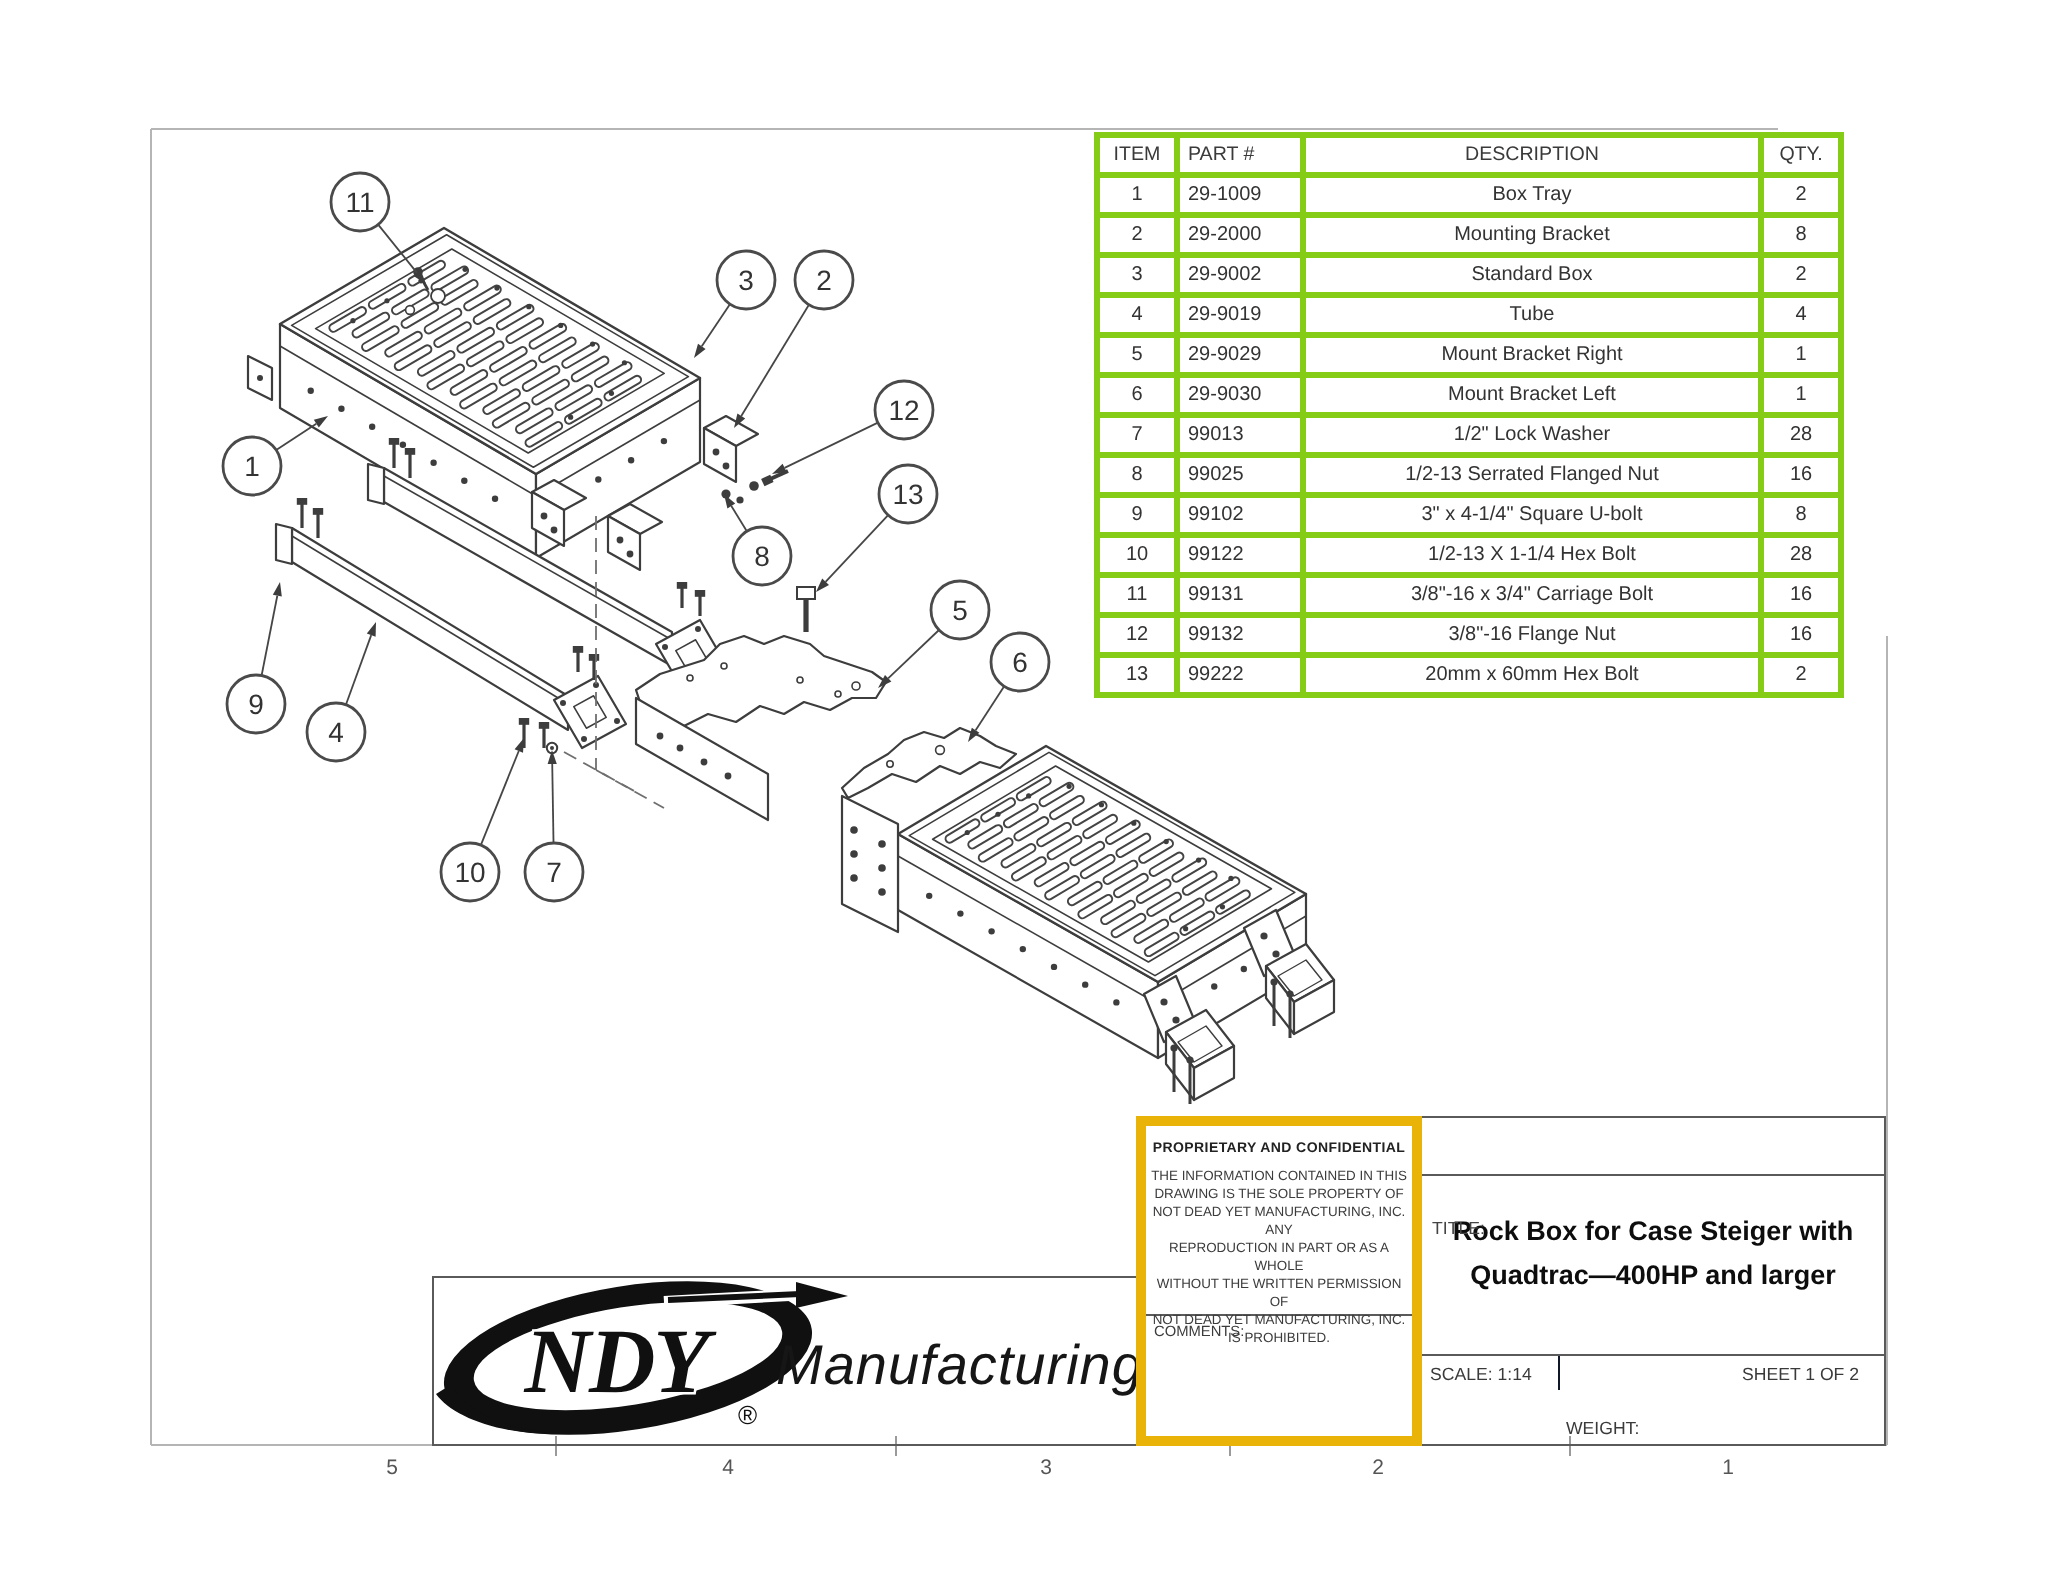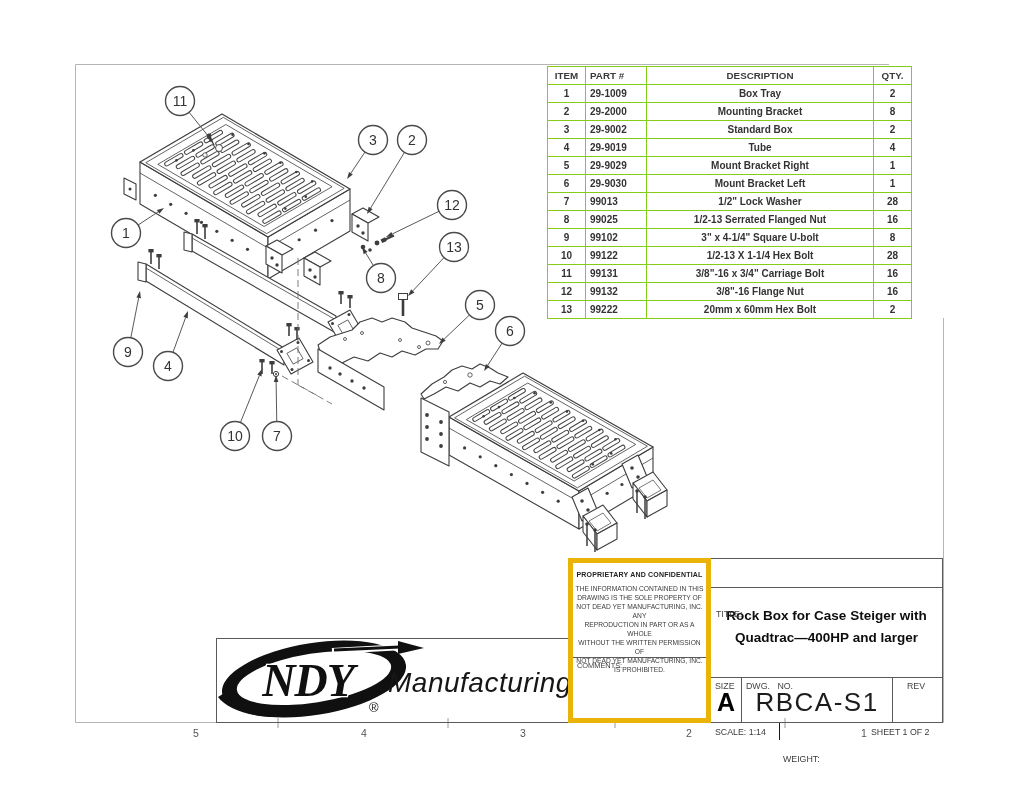--- a/index.html
+++ b/index.html
@@ -3,22 +3,22 @@
 <meta charset="utf-8">
 <style>
   html,body{margin:0;padding:0;background:#fff;}
   .page{position:relative;width:1024px;height:791px;background:#ffffff;overflow:hidden;
         font-family:"Liberation Sans",sans-serif;}
   .sheet-svg{position:absolute;left:0;top:0;}
 
   
   table.parts{position:absolute;left:547px;top:66px;width:342px;border-collapse:collapse;
       table-layout:fixed;background:#fff;font-family:"Liberation Sans",sans-serif;}
-  table.parts th,table.parts td{border:1px solid #84cc16;height:17px;padding:0 2px;
-      font-size:10px;color:#333;text-align:center;font-weight:bold;white-space:nowrap;overflow:hidden;}
+  table.parts th,table.parts td{border:3px solid #84cc16;height:17px;padding:0 2px;
+      font-size:10px;color:#333;text-align:center;font-weight:normal;white-space:nowrap;overflow:hidden;}
   table.parts th{font-size:9.8px;color:#3a3a3a;}
   .c-item{width:33px;} .c-part{width:54px;text-align:left !important;padding-left:4px !important;}
   .c-desc{width:222px;} .c-qty{width:33px;}
 
   
   .tb{position:absolute;box-sizing:border-box;color:#2e2e2e;background:transparent;}
   .prop-box{left:568px;top:558px;width:143px;height:165px;border:5px solid #eab308;}
   .prop-top{box-sizing:border-box;height:95px;border-bottom:1px solid #5a5a5a;padding-top:8px;}
   .prop-head{font-size:7px;font-weight:bold;text-align:center;letter-spacing:.2px;color:#222;}
   .prop-body{margin-top:6px;font-size:6.7px;line-height:9px;text-align:center;
@@ -603,33 +603,20 @@
 
   <div class="tb title-area">
     <div class="t-empty"></div>
     <div class="t-main">
       <div class="t-label">TITLE:</div>
       <div class="t-title">
         <div>Rock Box for Case Steiger with</div>
         <div>Quadtrac—400HP and larger</div>
       </div>
     </div>
-    <div class="t-size-row">
-      <div class="t-size">
-        <div class="cell-label">SIZE</div>
-        <div class="size-val">A</div>
-      </div>
-      <div class="t-dwg">
-        <div class="cell-label dwg-label">DWG. NO.</div>
-        <div class="dwg-val">RBCA-S1</div>
-      </div>
-      <div class="t-rev">
-        <div class="cell-label rev-label">REV</div>
-      </div>
-    </div>
     <div class="t-scale-row">
       <div class="t-scale">SCALE: 1:14</div>
       <div class="t-weight">WEIGHT:</div>
       <div class="t-sheet">SHEET 1 OF 2</div>
     </div>
   </div>
 
   <div class="tb logo-box"></div>
 </div>
 

